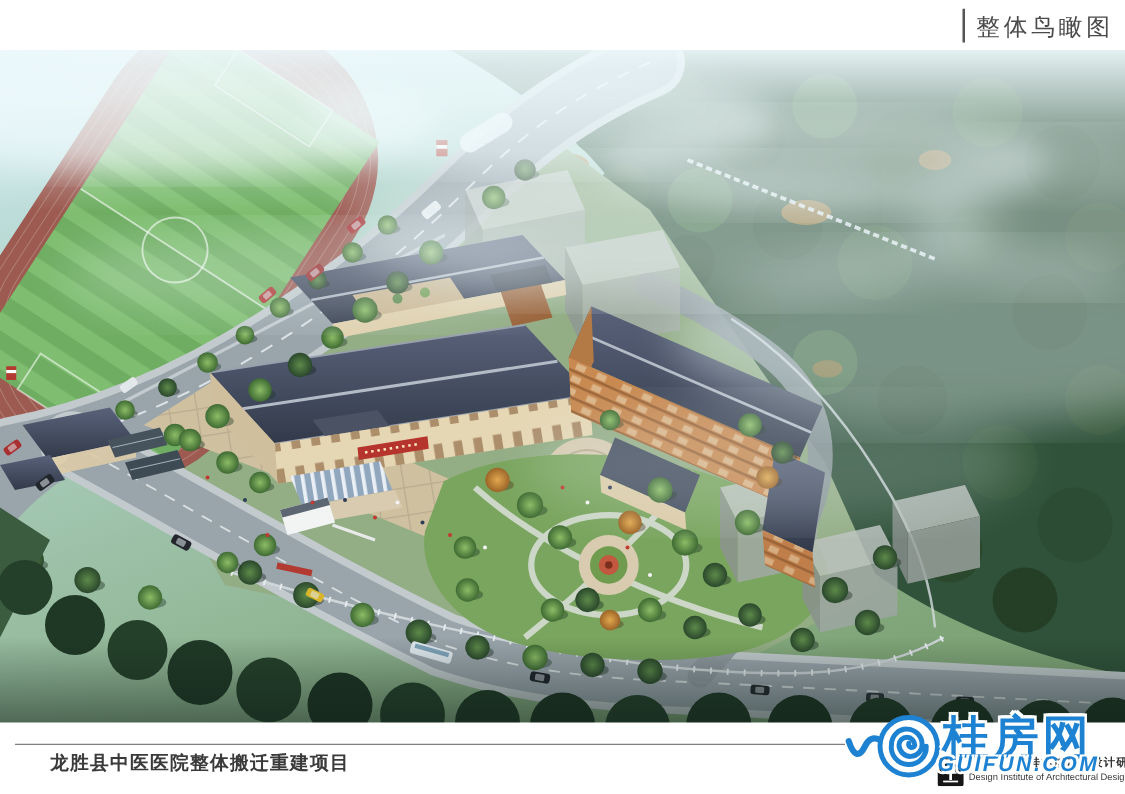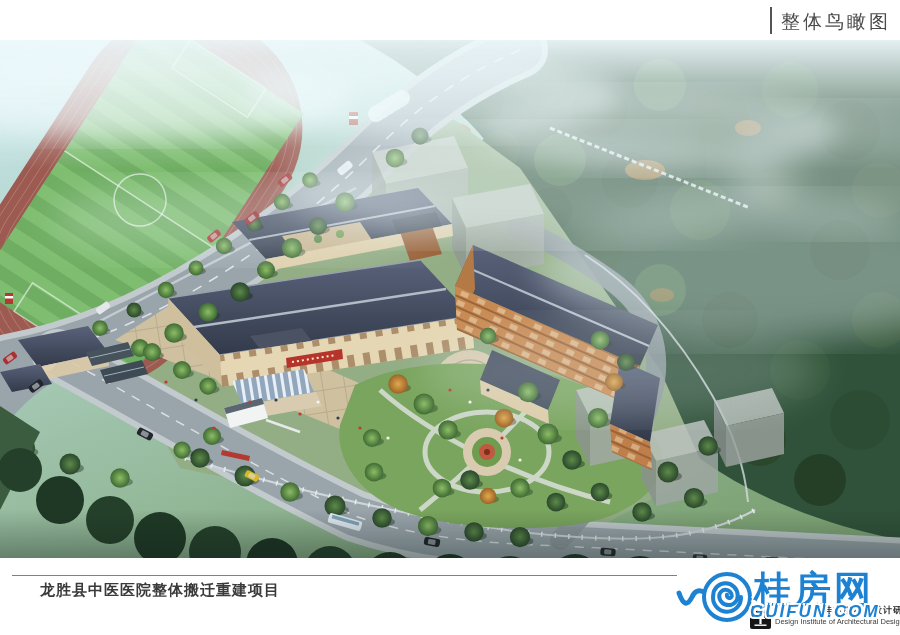--- a/index.html
+++ b/index.html
@@ -16,21 +16,21 @@
   .hdr{position:absolute;top:0;left:0;width:900px;height:40px;background:#fff;}
   .hdr .vbar{position:absolute;left:770px;top:7px;width:2px;height:27px;background:#555;}
   .hdr .ttl{position:absolute;left:781px;top:9px;font-size:19px;letter-spacing:3px;
     color:var(--header-text);font-weight:500;white-space:nowrap;}
 
   
   .render{position:absolute;top:40px;left:0;width:900px;height:543px;overflow:hidden;}
   .render svg{display:block;}
 
   
-  .ftr{position:absolute;top:558px;left:0;width:900px;height:52px;background:#fff;padding-left:20px;}
+  .ftr{position:absolute;top:578px;left:0;width:900px;height:52px;background:#fff;padding-left:20px;}
   .ftr .hline{position:absolute;left:12px;top:17px;width:665px;height:1px;background:#808080;}
   .ftr .proj{position:absolute;left:40px;top:23px;font-size:15px;font-weight:bold;
     letter-spacing:1px;color:var(--footer-text);white-space:nowrap;}
 
   
   .credit{position:absolute;left:750px;top:606px;z-index:3;display:flex;gap:4px;}
   .credit .logo{width:21px;height:23px;flex:0 0 auto;}
   .credit .txt{display:flex;flex-direction:column;line-height:1.1;}
   .credit .cn{font-size:9px;color:#2e2e2e;letter-spacing:1px;white-space:nowrap;font-weight:bold;margin-left:48px;}
   .credit .en{font-size:7.5px;color:#3c3c3c;white-space:nowrap;margin-top:2px;}

